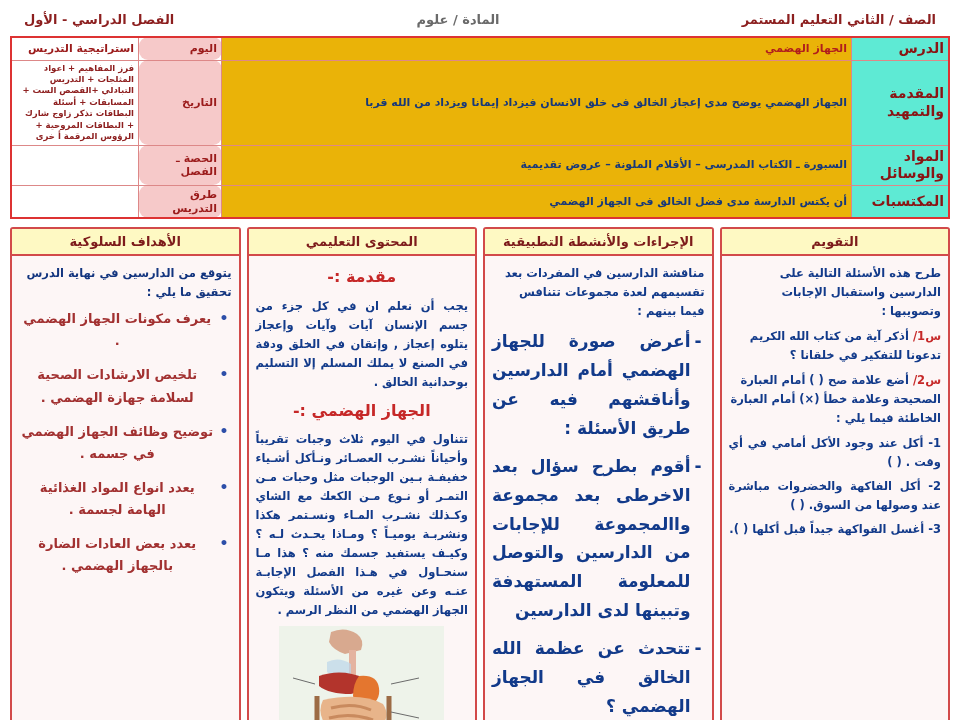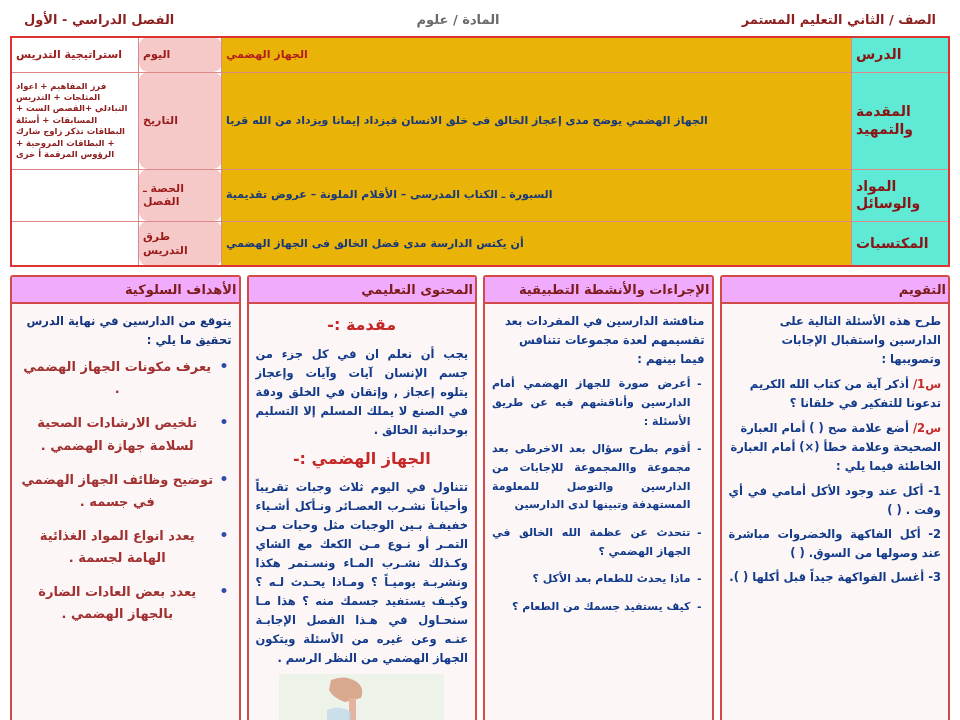--- a/index.html
+++ b/index.html
@@ -42,23 +42,23 @@
   
   .meta-table {
     width: 940px;
     margin: 4px auto 0 auto;
     border-collapse: collapse;
     border: 2px solid #d33;
     table-layout: fixed;
   }
   .meta-table td {
     border: 1px solid #d88;
-    padding: 8px 4px;
+    padding: 2px 4px;
     font-size: 11px;
-    text-align: left;
+    text-align: right;
     vertical-align: middle;
     color: #9b1b1b;
     font-weight: bold;
     line-height: 1.25;
   }
   .meta-table td.label {
     background: #5eead4;
     width: 88px;
     font-size: 14px;
     color: #8a1414;
@@ -95,23 +95,23 @@
   .col {
     flex: 1 1 0;
     border: 2px solid #d24a4a;
     border-radius: 3px;
     background: #fdf6f6;
     display: flex;
     flex-direction: column;
     overflow: hidden;
   }
   .col-head {
-    background: #f0abfc;
+    background: #fef9c3;
     border-bottom: 2px solid #d24a4a;
-    text-align: right;
+    text-align: center;
     font-size: 13px;
     font-weight: bold;
     color: #7d1b1b;
     padding: 5px 2px;
   }
   .col-body {
     padding: 8px 7px;
     font-size: 11.5px;
     line-height: 1.65;
     color: #123a8a;
@@ -167,21 +167,21 @@
   
   ul.dash {
     margin: 0;
     padding: 0 14px 0 0;
     list-style: none;
   }
   ul.dash li {
     position: relative;
     margin-bottom: 9px;
     color: #123a8a;
-    font-size: 11px;
+    font-size: 17px;
     line-height: 1.7;
     text-align: justify;
   }
   ul.dash li::before {
     content: "-";
     position: absolute;
     right: -11px;
     top: 0;
     color: #123a8a;
   }

